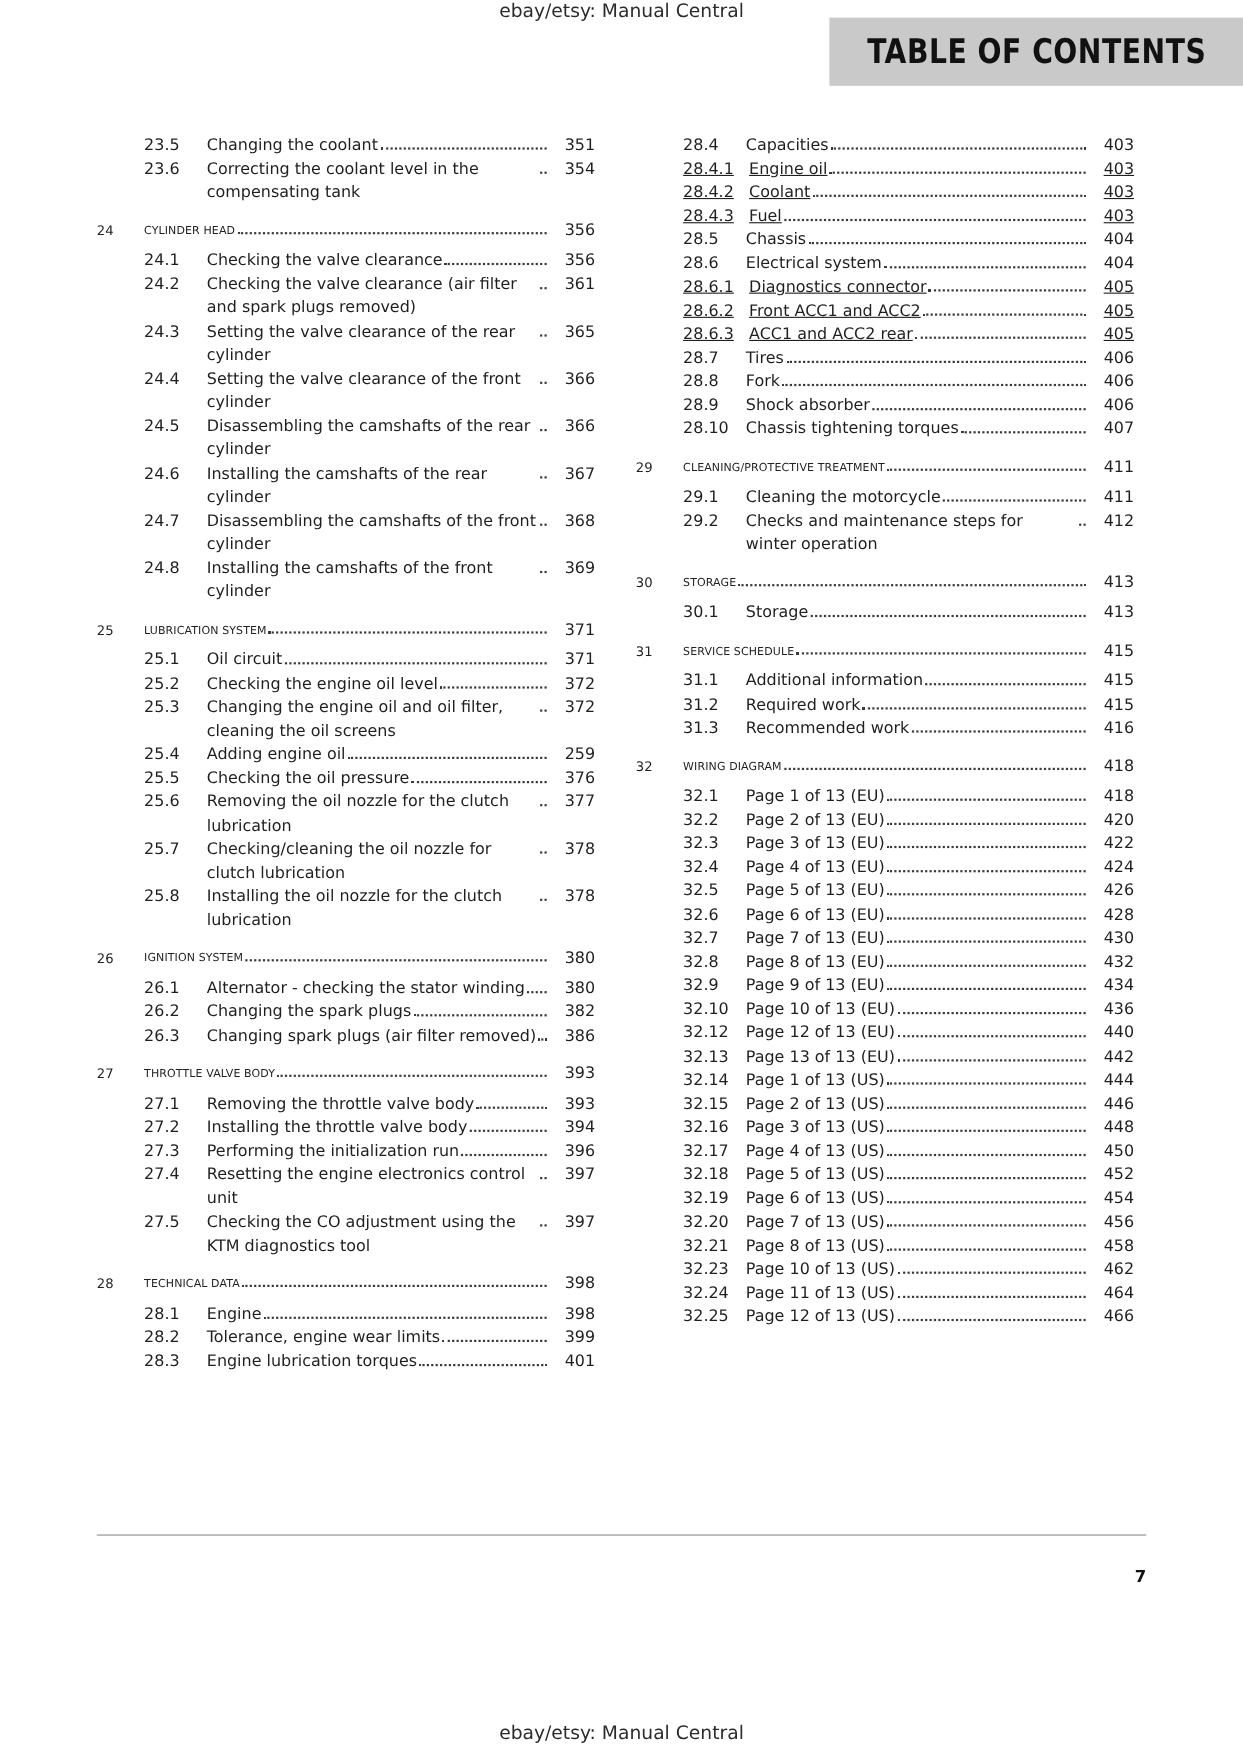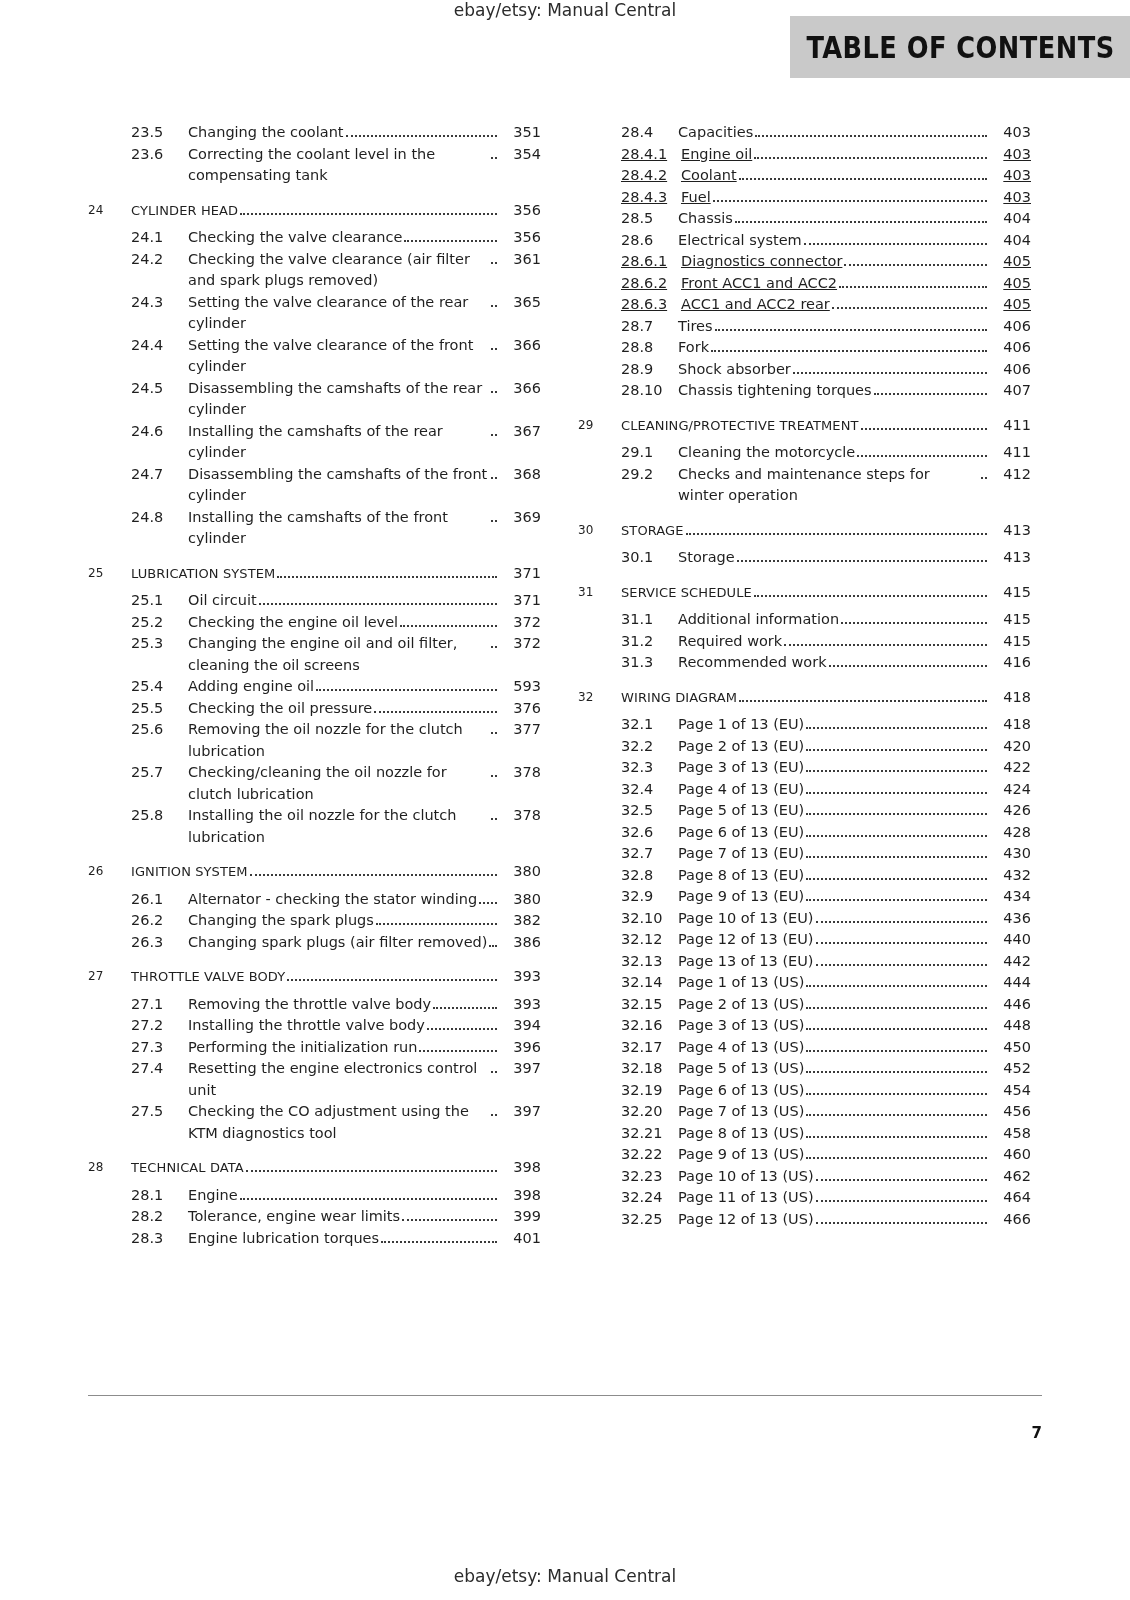--- a/index.html
+++ b/index.html
@@ -34,21 +34,21 @@
     text-align: center;
     font-size: 17px;
     color: #2b2b2b;
     font-family: "DejaVu Sans", sans-serif;
   }
 
   .header-banner {
     position: absolute;
     top: 16px;
     right: 0;
-    width: 340px;
+    width: 376px;
     height: 62px;
     background: #c9c9c9;
     display: flex;
     align-items: center;
     justify-content: center;
   }
   .header-banner .title {
     font-family: "DejaVu Sans Condensed", "Liberation Sans Narrow", "Liberation Sans", sans-serif;
     font-weight: bold;
     font-size: 31px;
@@ -88,21 +88,21 @@
   }
   .entry.lvl1 .num { width: 43px; margin-left: 0px; font-size: 12px; }
   .entry.lvl2 .num { width: 57px; margin-left: 43px; }
   .entry.lvl3 .num { width: 60px; margin-left: 43px; }
 
   .txt {
     flex: 1 1 auto;
     position: relative;
     padding-right: 6px;
   }
-  .entry.lvl1 .txt { font-size: 13px; letter-spacing: 0.1px; }
+  .entry.lvl1 .txt { font-size: 10px; letter-spacing: 0.1px; }
   .page {
     flex: 0 0 auto;
     width: 34px;
     text-align: right;
   }
 
   .rule {
     position: absolute;
     left: 88px;
     top: 1395px;
@@ -294,21 +294,21 @@
         <div class="page">372</div>
       </div>
       <div class="entry lvl2">
         <div class="num">25.4</div>
         <div class="txt">
           <div class="leader-wrap">
             <span class="leader-text">Adding engine oil</span>
             <span class="leader-fill"></span>
           </div>
         </div>
-        <div class="page">593</div>
+        <div class="page">259</div>
       </div>
       <div class="entry lvl2">
         <div class="num">25.5</div>
         <div class="txt">
           <div class="leader-wrap">
             <span class="leader-text">Checking the oil pressure</span>
             <span class="leader-fill"></span>
           </div>
         </div>
         <div class="page">376</div>
@@ -909,30 +909,20 @@
         <div class="num">32.21</div>
         <div class="txt">
           <div class="leader-wrap">
             <span class="leader-text">Page 8 of 13 (US)</span>
             <span class="leader-fill"></span>
           </div>
         </div>
         <div class="page">458</div>
       </div>
       <div class="entry lvl2">
-        <div class="num">32.22</div>
-        <div class="txt">
-          <div class="leader-wrap">
-            <span class="leader-text">Page 9 of 13 (US)</span>
-            <span class="leader-fill"></span>
-          </div>
-        </div>
-        <div class="page">460</div>
-      </div>
-      <div class="entry lvl2">
         <div class="num">32.23</div>
         <div class="txt">
           <div class="leader-wrap">
             <span class="leader-text">Page 10 of 13 (US)</span>
             <span class="leader-fill"></span>
           </div>
         </div>
         <div class="page">462</div>
       </div>
       <div class="entry lvl2">

